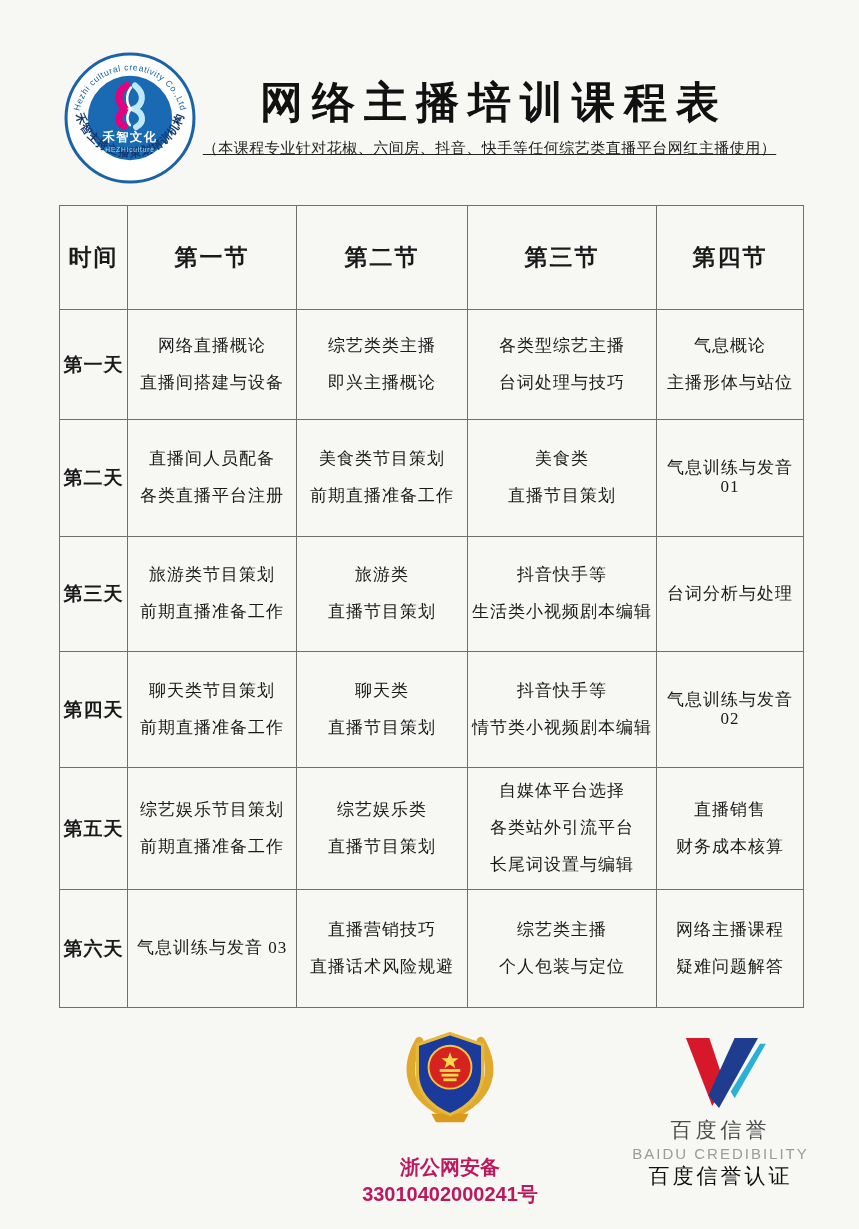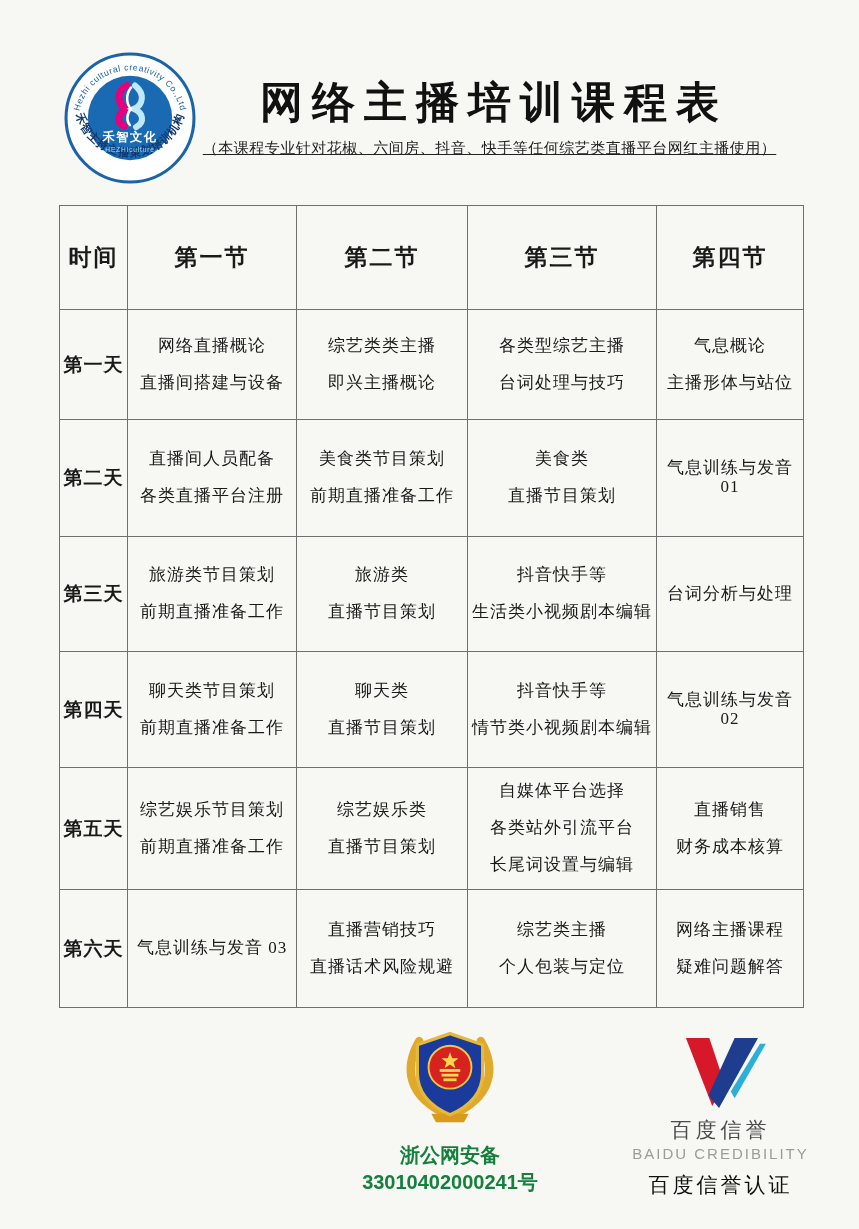--- a/index.html
+++ b/index.html
@@ -66,36 +66,35 @@
   .footer-group { position:absolute; text-align:center; }
   .fg-left   { left:58px;  top:1034px; width:268px; }
   .fg-center { left:338px; top:1028px; width:224px; }
   .fg-right  { left:618px; top:1034px; width:205px; }
   .fg-left .copyright {
     margin-top:14px;
     font-family:"Liberation Sans","DejaVu Sans",sans-serif;
     font-size:17px; color:#2e2e2e;
   }
   .fg-center .police-text {
-    margin-top:12px;
-    font-family:"Liberation Sans","DejaVu Sans",sans-serif;
-    font-size:20px; font-weight:bold; color:#15803d;
+    margin-top:24px;
+    font-family:"Liberation Sans","DejaVu Sans",sans-serif;
+    font-size:20px; font-weight:bold; color:#be185d;
   }
   .fg-right .baidu-cn {
     margin-top:2px;
     font-family:Liberation Serif, serif;
     font-size:21px; color:#4c4c4c; letter-spacing:4px;
   }
   .fg-right .baidu-en {
     font-family:"Liberation Sans","DejaVu Sans",sans-serif;
     font-size:15px; color:#9b9b9b; letter-spacing:2px;
     margin-top:1px;
   }
   .fg-right .baidu-cert {
-    margin-top:9px;
     font-family:"Liberation Sans","DejaVu Sans",sans-serif;
     font-size:21px; color:#101010; letter-spacing:3px;
   }
 </style>
 </head>
 <body>
 
 <div class="page">
 
   <svg class="logo-main" viewBox="0 0 130 130" xmlns="http://www.w3.org/2000/svg">

